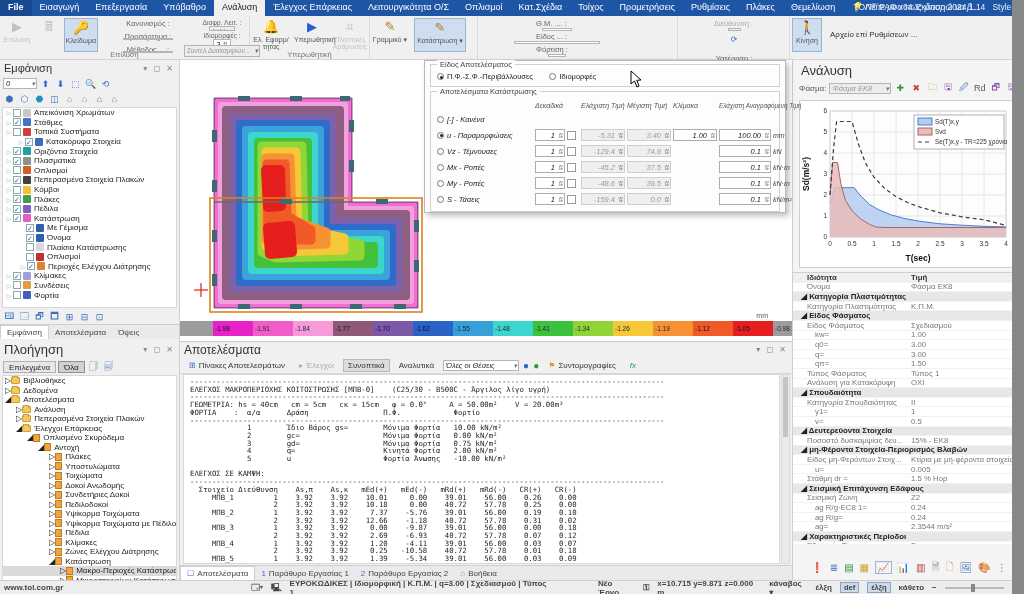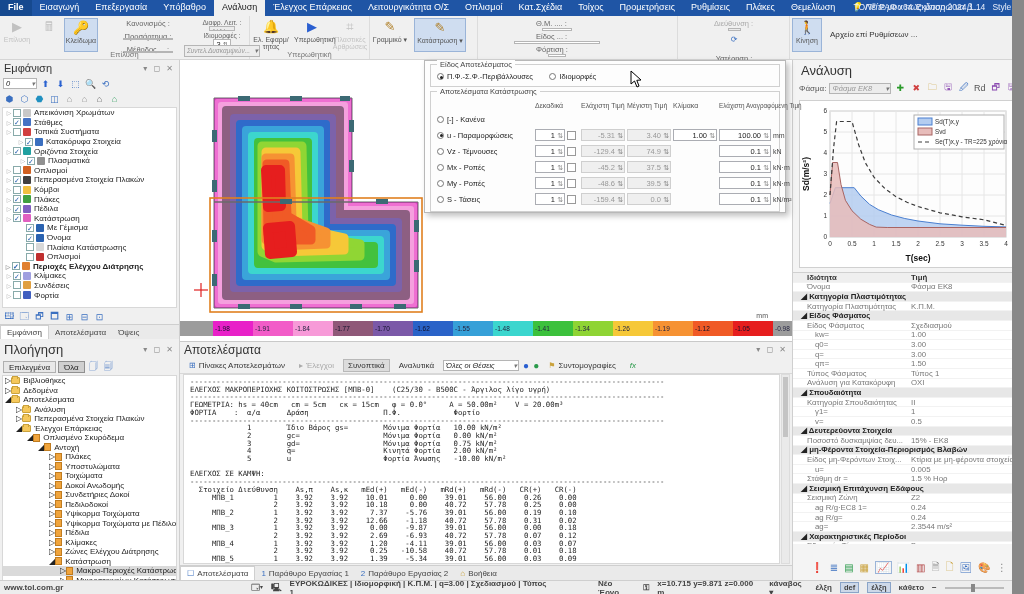--- a/index.html
+++ b/index.html
@@ -27,21 +27,21 @@
   .combo.dis{background:#ececec;color:#999;}
   .spinbox{border:1px solid #b5b5b5;background:#fff;font-size:7.5px;height:11px;line-height:9px;padding:0 9px 0 2px;position:relative;}
   .spinbox:after{content:"⇅";position:absolute;right:1px;top:0;font-size:7px;color:#777;}
   
   #popup{position:absolute;left:424px;top:60px;width:362px;height:153px;background:#fdfdfd;border:1px solid #b8b8b8;box-shadow:3px 3px 6px rgba(0,0,0,.25);z-index:50;padding:3px 5px;}
   .fieldset{border:1px solid #d0d0d0;position:relative;padding:7px 5px 4px 6px;margin-bottom:4px;}
   .fieldset .ftitle{position:absolute;top:-5px;left:6px;background:#fdfdfd;padding:0 3px;font-size:7.5px;color:#444;}
   .radio{display:inline-flex;align-items:center;margin-right:14px;font-size:7.5px;}
   .rd{width:7px;height:7px;border:1px solid #777;border-radius:50%;background:#fff;margin-right:3px;position:relative;flex:none;}
   .rd.on:after{content:"";position:absolute;left:1.5px;top:1.5px;width:3px;height:3px;border-radius:50%;background:#222;}
-  .phead,.prow{display:grid;grid-template-columns:96px 30px 12px 44px 44px 44px 52px 24px;gap:2px;align-items:center;}
+  .phead,.prow{display:grid;grid-template-columns:96px 30px 12px 44px 44px 44px 52px 24px;gap:2px;align-items:center;font-style:italic;}
   .phead{height:12px;font-size:7px;color:#555;}
   .phead span{white-space:nowrap;overflow:visible;}
   .prow{height:16px;font-size:7.5px;}
   .nb{border:1px solid #abadb3;background:#fff;font-size:7.5px;text-align:right;height:12px;line-height:11px;padding:0 9px 0 2px;position:relative;}
   .nb:after{content:"⇅";position:absolute;right:1px;top:0;font-size:7px;color:#888;}
   .nb.dis{background:#efefef;color:#999;border-color:#cfcfcf;}
   .ck{width:9px;height:9px;border:1px solid #999;background:#fff;}
   .unit{font-size:7px;color:#444;}
   
   #leftcol{position:absolute;left:0;top:60px;width:180px;height:520px;background:#f0f0f0;border-right:1px solid #cfcfcf;}
@@ -254,21 +254,21 @@
           <span class="cb on"></span>
           <span class="lic" style="background: rgb(58, 111, 192);"></span>
           <span>Κατακόρυφα Στοιχεία</span>
         </div>
         <div class="trow" style="padding-left: 2px;">
           <span class="car">▷</span>
           <span class="cb on"></span>
           <span class="lic" style="background: rgb(32, 160, 160);"></span>
           <span>Οριζόντια Στοιχεία</span>
         </div>
-        <div class="trow" style="padding-left: 16px;">
+        <div class="trow" style="padding-left: 2px;">
           <span class="car">▷</span>
           <span class="cb on"></span>
           <span class="lic" style="background: rgb(144, 144, 144);"></span>
           <span>Πλασματικά</span>
         </div>
         <div class="trow" style="padding-left: 2px;">
           <span class="car">▷</span>
           <span class="cb"></span>
           <span class="lic" style="background: rgb(208, 96, 32);"></span>
           <span>Οπλισμοί</span>
@@ -320,21 +320,21 @@
           <span class="cb"></span>
           <span class="lic" style="background: rgb(216, 216, 216);"></span>
           <span>Πλαίσια Κατάστρωσης</span>
         </div>
         <div class="trow" style="padding-left: 15px;">
           <span class="car"></span>
           <span class="cb"></span>
           <span class="lic" style="background: rgb(192, 48, 48);"></span>
           <span>Οπλισμοί</span>
         </div>
-        <div class="trow" style="padding-left: 1px; font-weight: bold;">
+        <div class="trow" style="padding-left: 16px;">
           <span class="car">▷</span>
           <span class="cb on"></span>
           <span class="lic" style="background: rgb(224, 128, 48);"></span>
           <span>Περιοχές Ελέγχου Διάτρησης</span>
         </div>
         <div class="trow" style="padding-left: 2px;">
           <span class="car">▷</span>
           <span class="cb on"></span>
           <span class="lic" style="background: rgb(160, 160, 224);"></span>
           <span>Κλίμακες</span>

